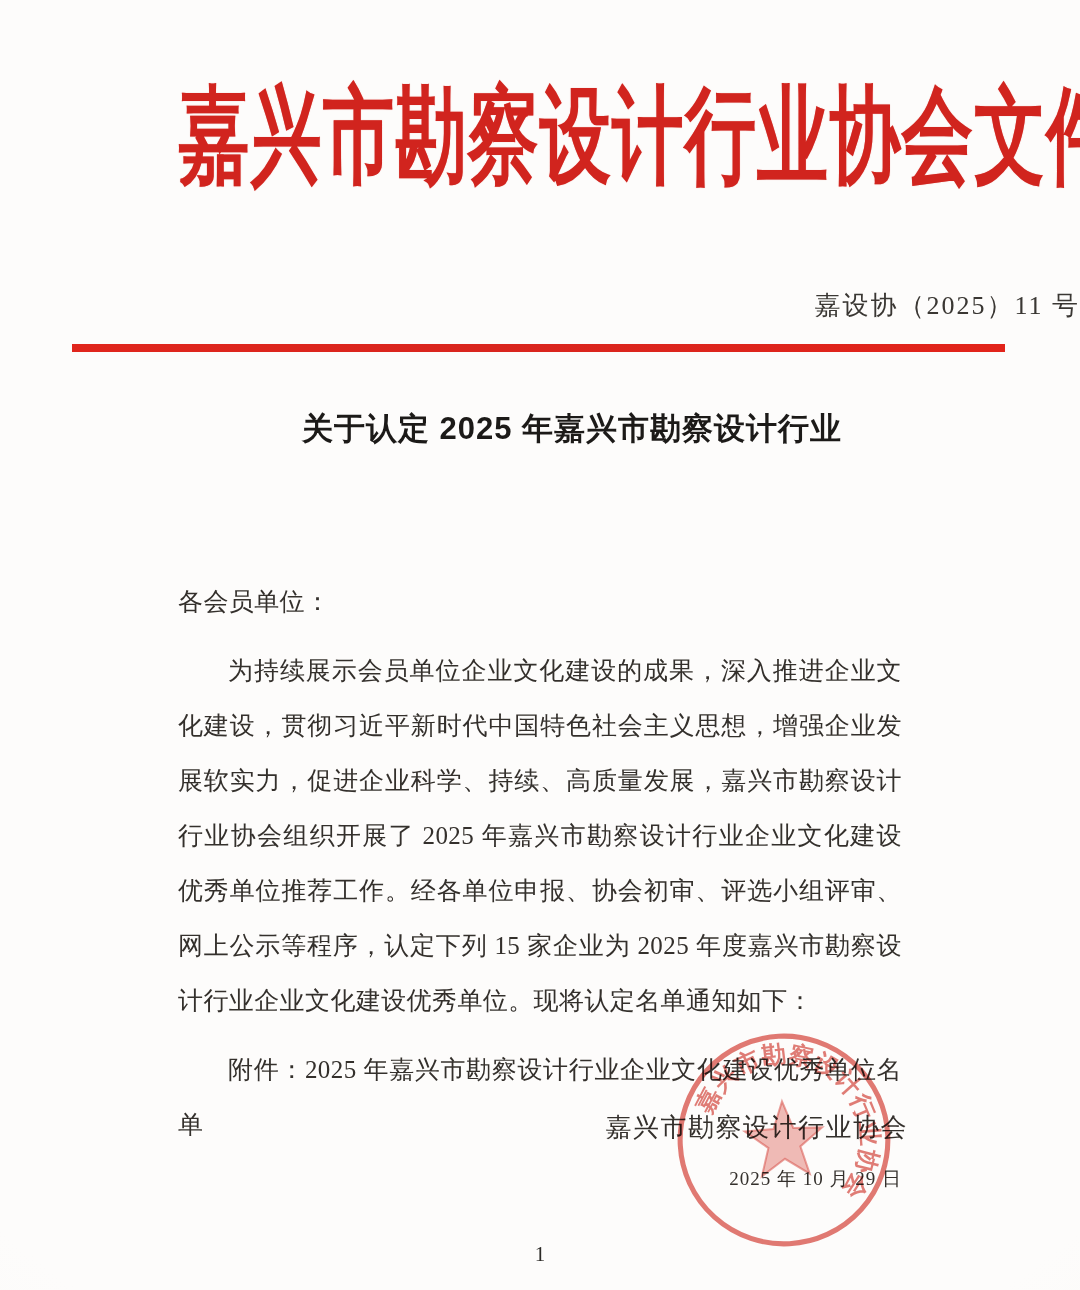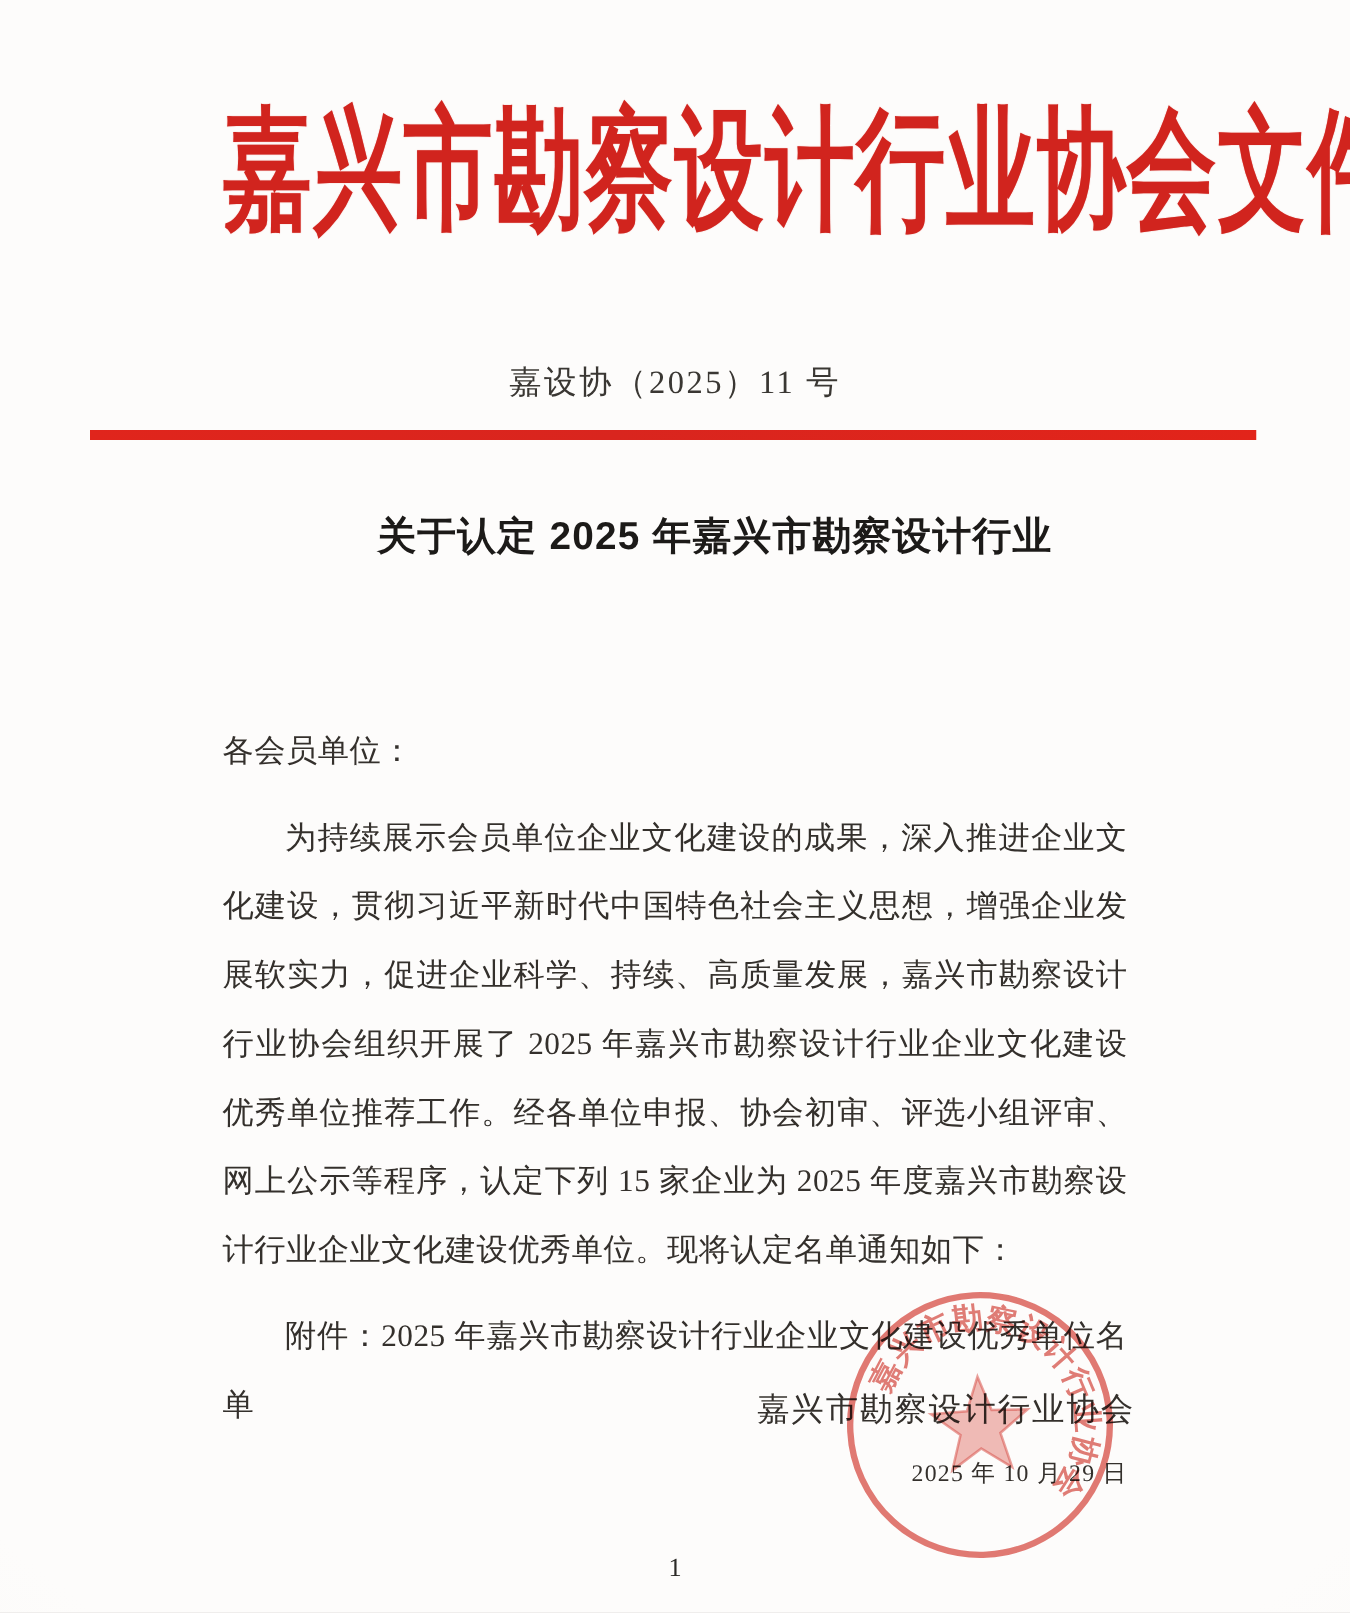--- a/index.html
+++ b/index.html
@@ -36,21 +36,21 @@
     letter-spacing: 2px;
     text-shadow: 0 0 1px rgba(209,36,30,0.55);
   }
 
   
   .doc-number {
     position: absolute;
     top: 288px;
     left: 0;
     width: 100%;
-    text-align: center;
+    text-align: right;
     font-size: 26px;
     letter-spacing: 2px;
     color: #3a3733;
   }
 
   
   .red-rule {
     position: absolute;
     top: 344px;
     left: 72px;

